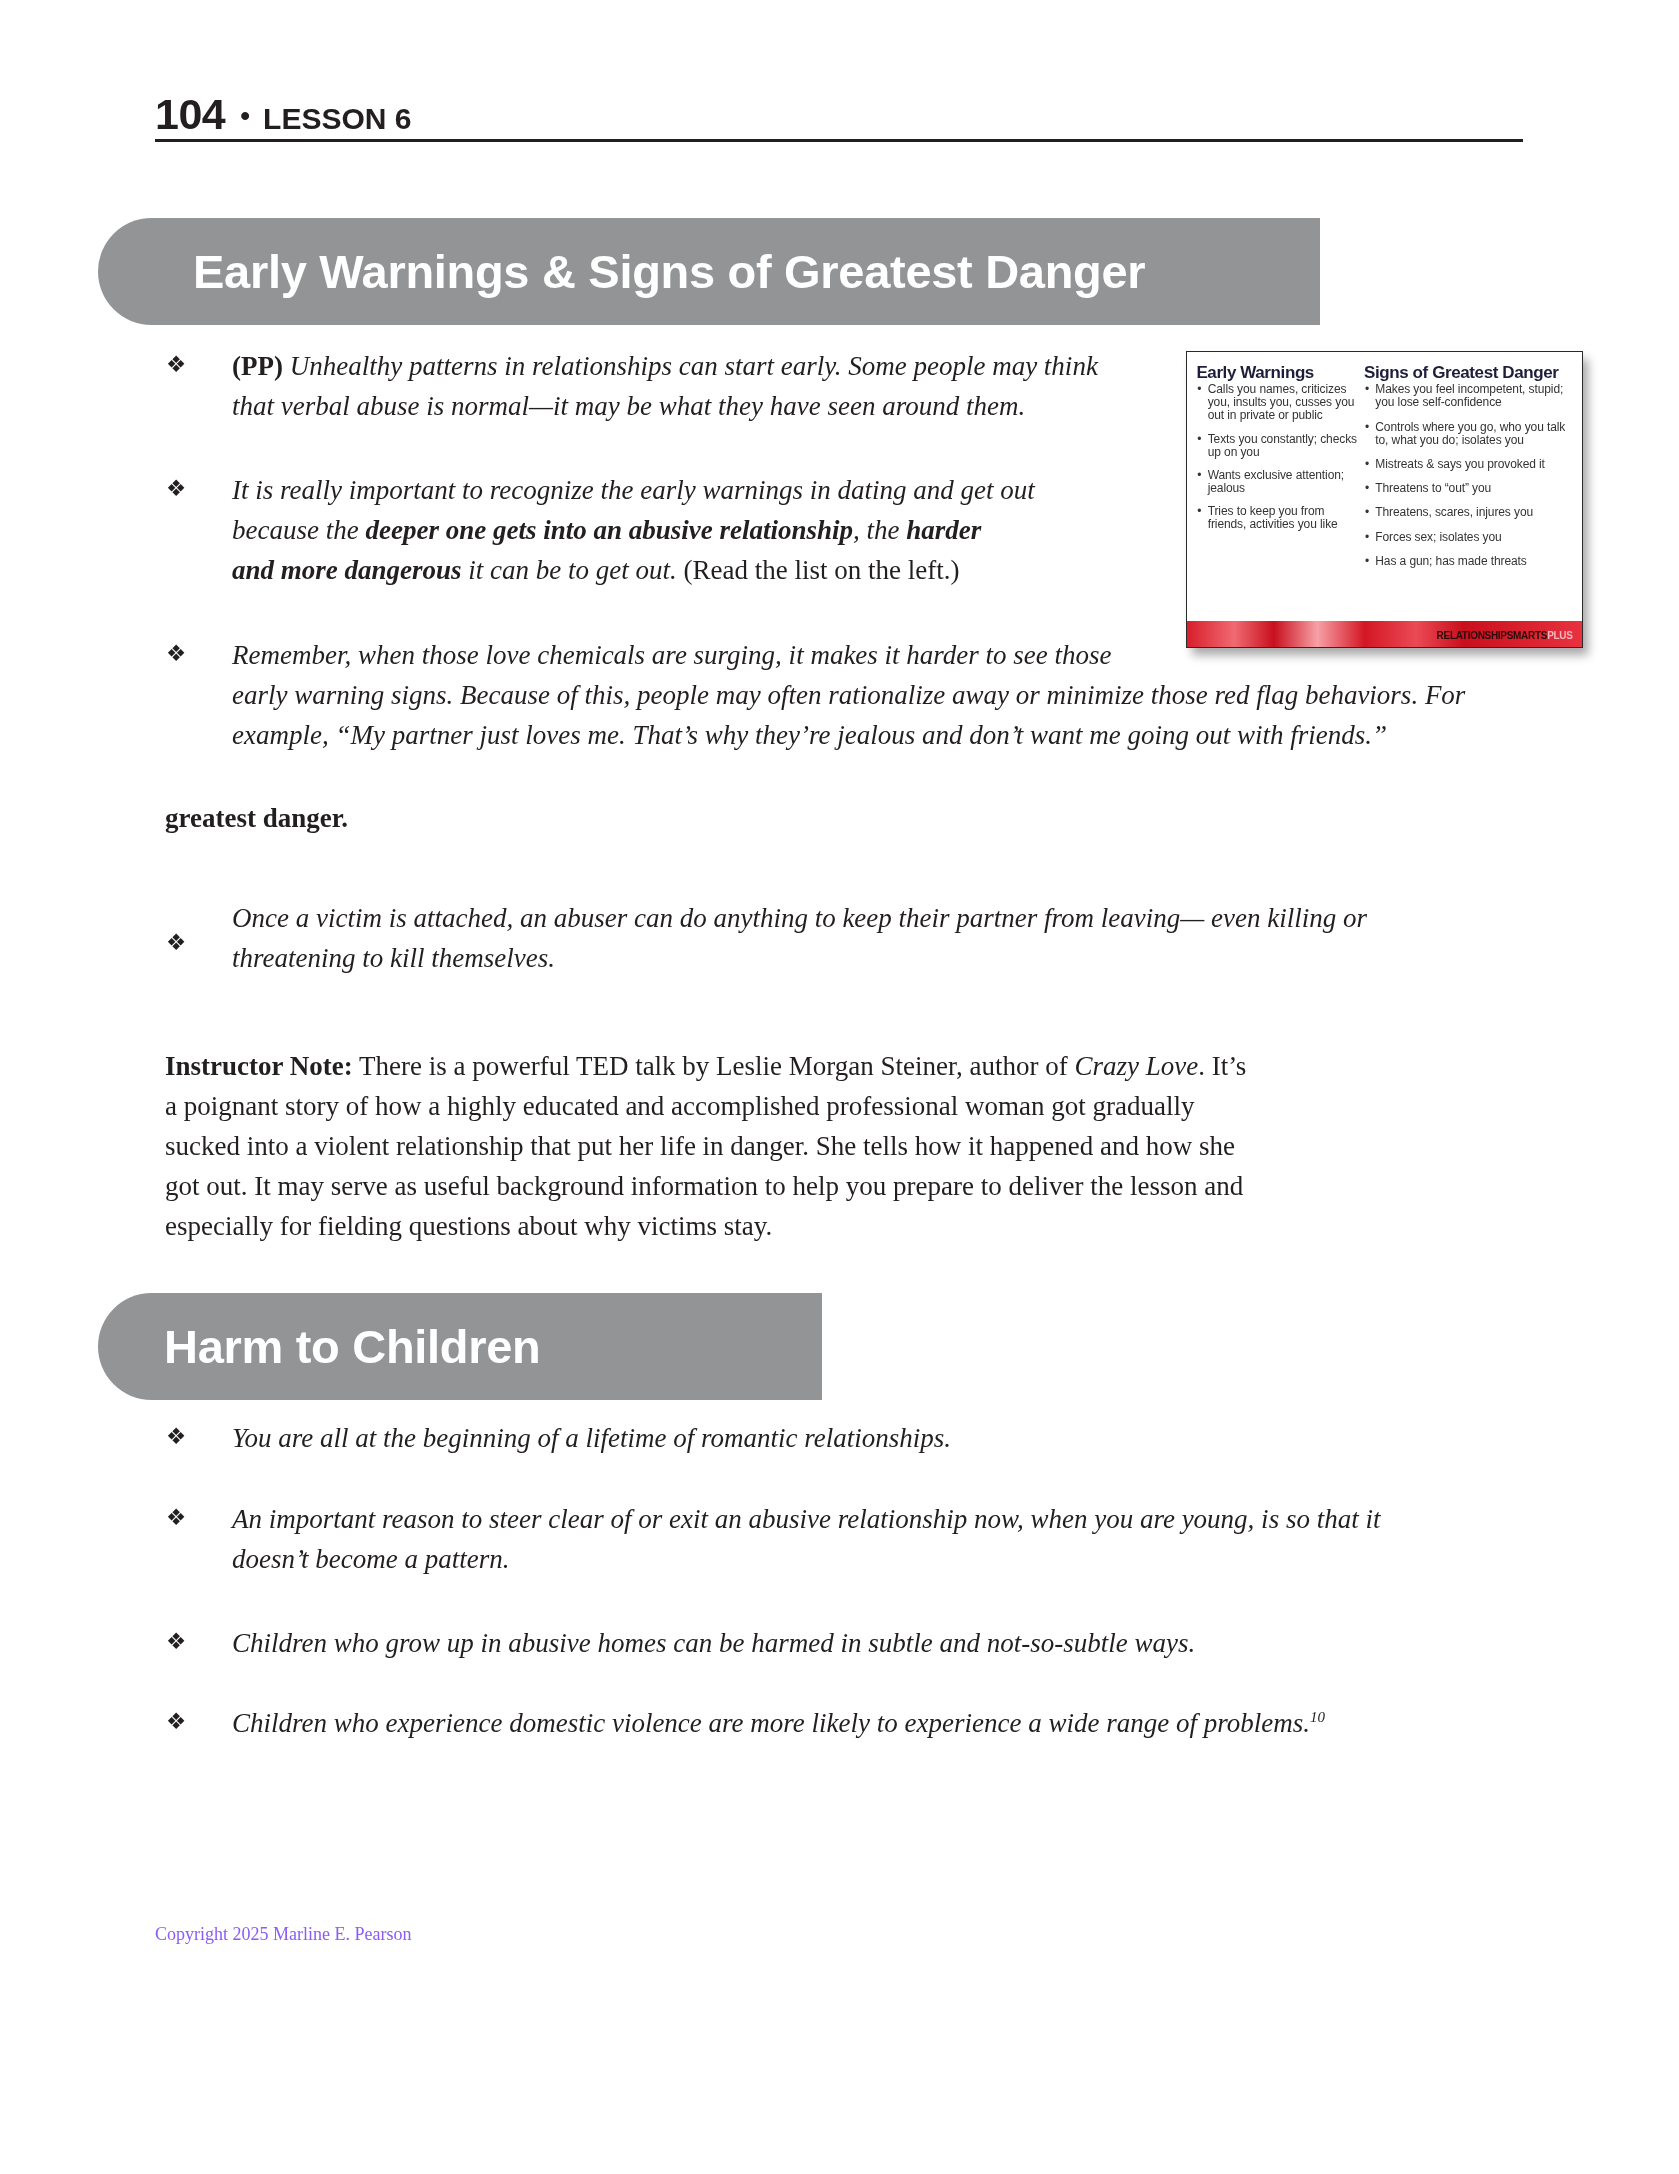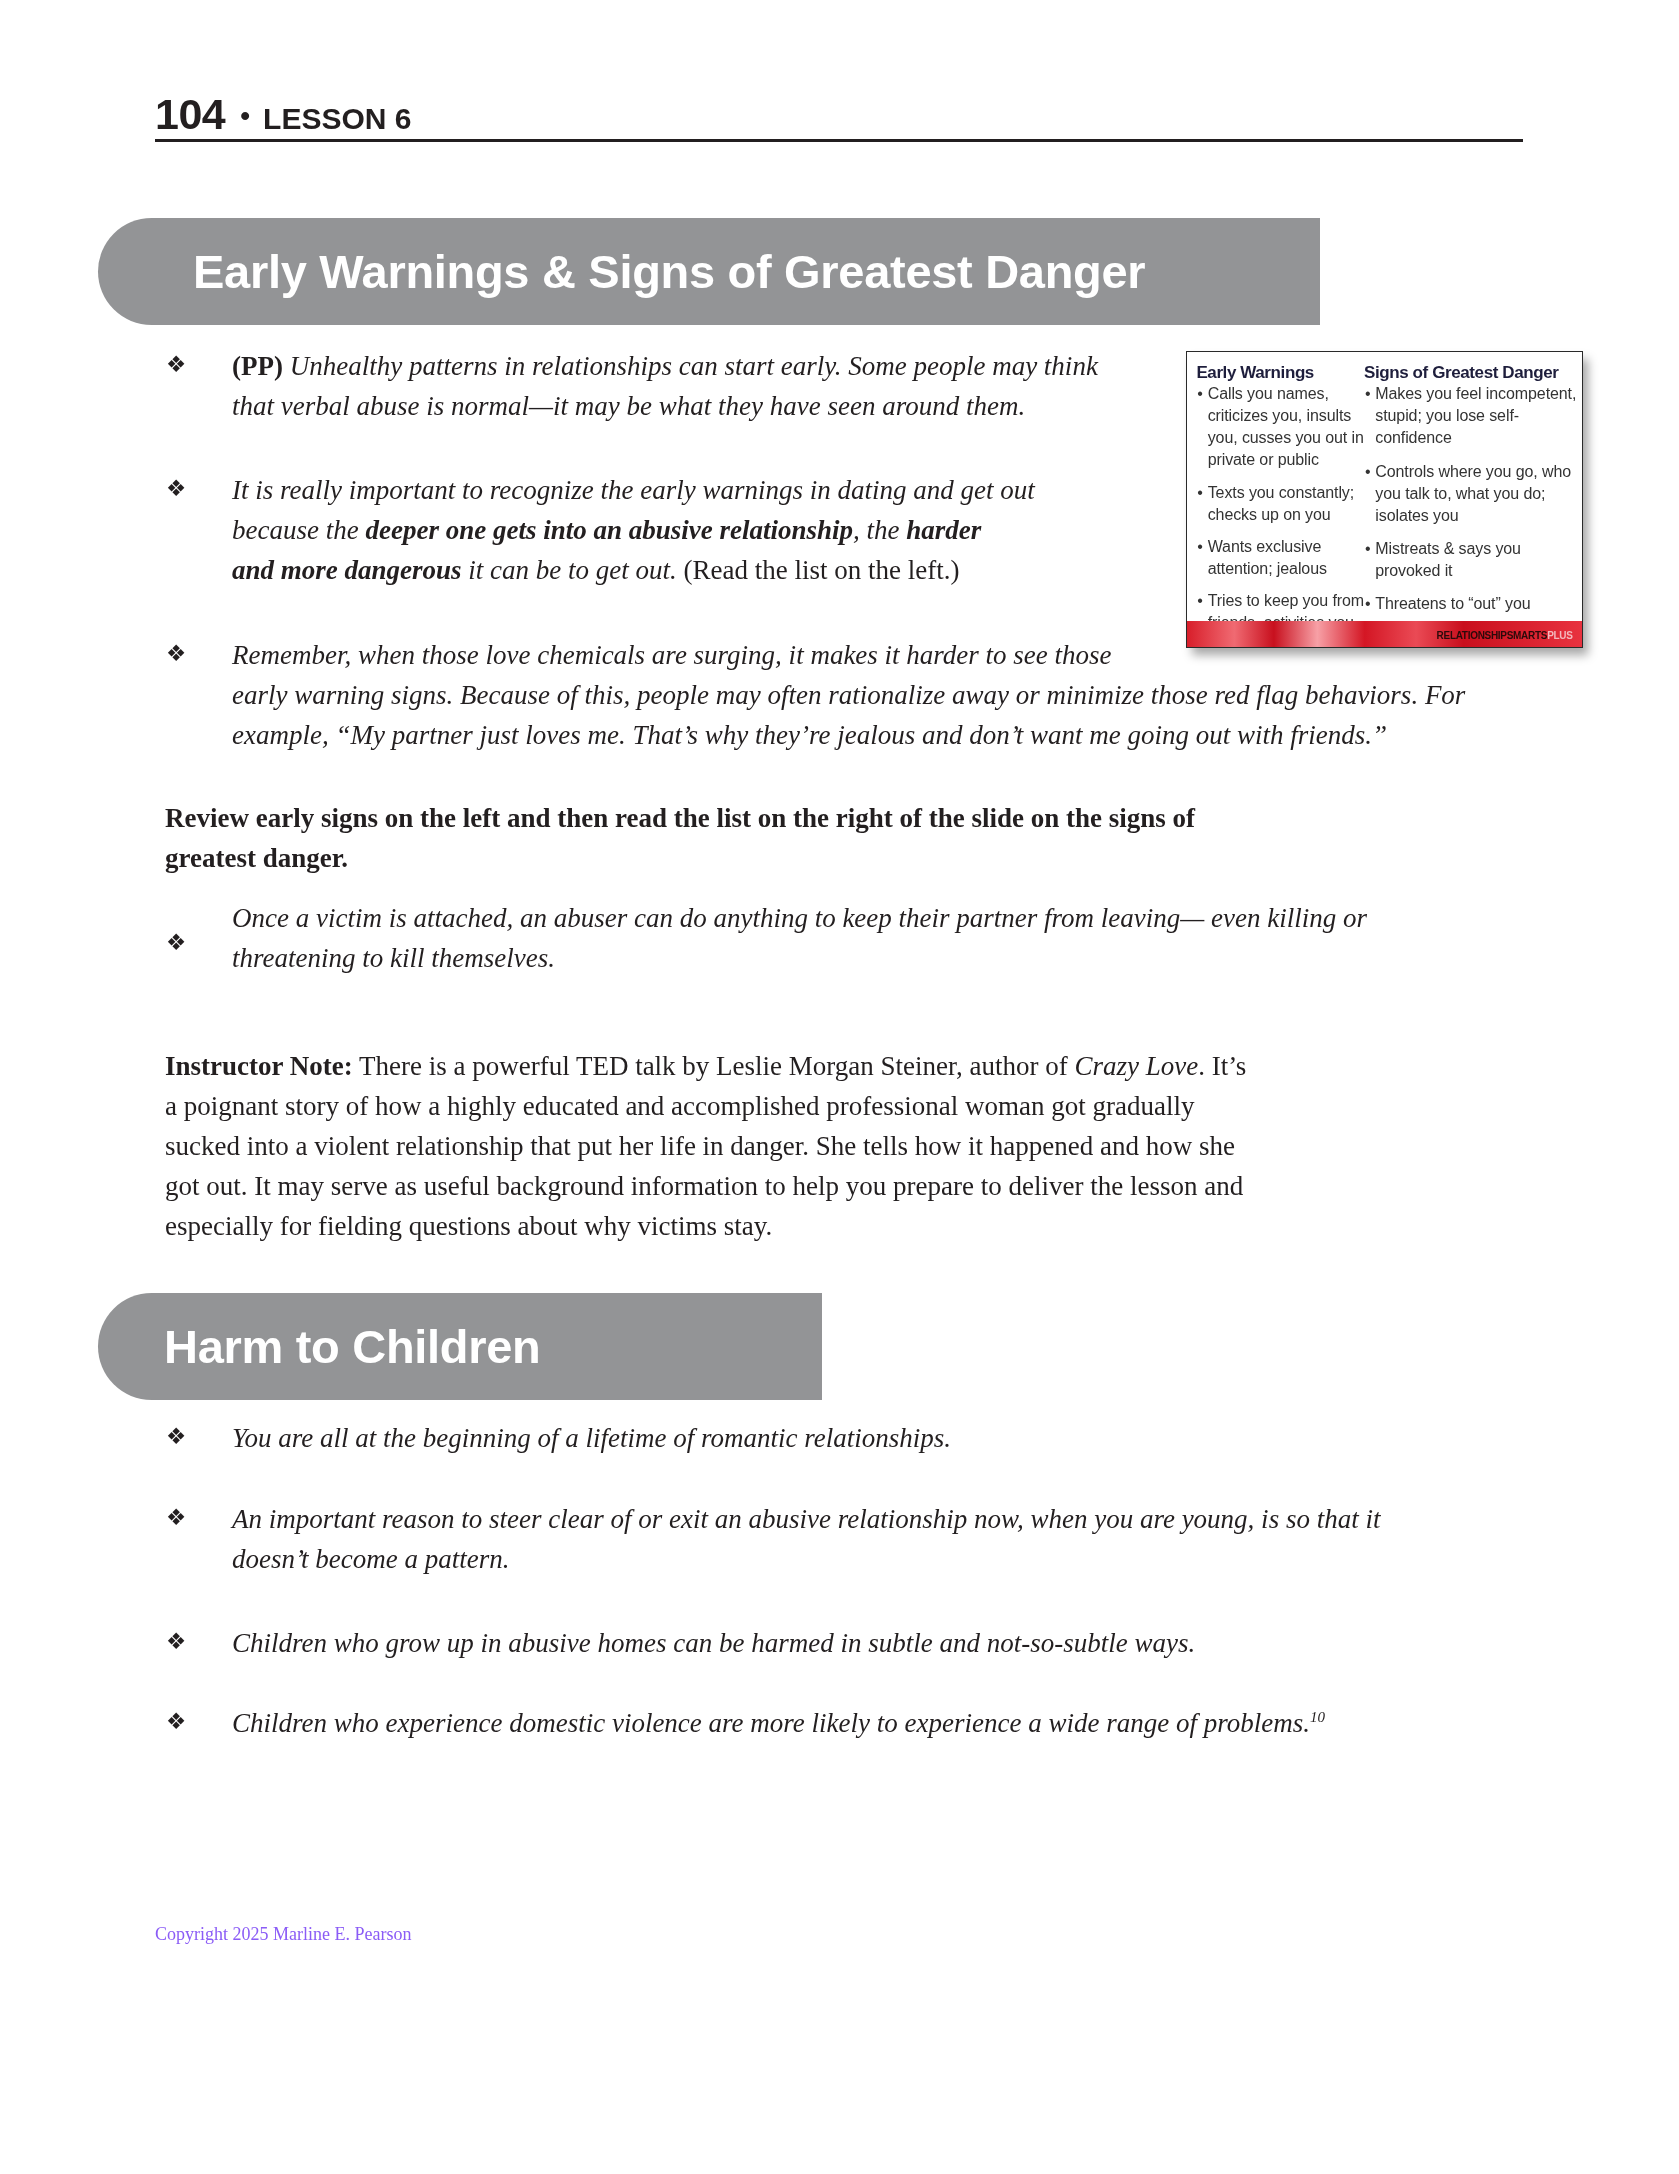--- a/index.html
+++ b/index.html
@@ -27,21 +27,21 @@
   .it { font-style: italic; }
   .b { font-weight: 700; }
   sup { font-size: 15px; line-height: 0; vertical-align: super; font-style: italic; }
 
   .slide { position: absolute; left: 1186px; top: 351px; width: 395px; height: 295px; background: #ffffff; border: 1.9px solid #2a2a2a; box-shadow: 5.6px 7.5px 9.4px rgba(0,0,0,0.35); overflow: hidden; font-family: "Liberation Sans", "DejaVu Sans", sans-serif; color: #1e1e3c; }
   .slide-col { position: absolute; top: 11.3px; }
   .slide-col.left { left: 9.4px; width: 169px; }
   .slide-col.right { left: 177px; width: 213px; }
   .slide-h { font-size: 17px; font-weight: 700; letter-spacing: -0.4px; white-space: nowrap; }
   .slide-list { list-style: none; margin: 0; padding: 0; }
-  .slide-list li { font-size: 16px; line-height: 22px; color: #333; padding-left: 11.3px; position: relative; margin-bottom: 10.4px; letter-spacing: -0.1px; }
+  .slide-list li { font-size: 12px; line-height: 13px; color: #333; padding-left: 11.3px; position: relative; margin-bottom: 10.4px; letter-spacing: -0.1px; }
   .slide-col.right .slide-list li { margin-bottom: 11.3px; }
   .slide-list li::before { content: "\2022"; position: absolute; left: 0.9px; top: 0; }
   .slide-band { position: absolute; left: 0; right: 0; bottom: 0; height: 26px;
     background: linear-gradient(90deg, #d81e2a 0%, #f06a72 12%, #c8101e 22%, #f7a0a6 33%, #d41624 45%, #ea4a55 58%, #c90f1d 70%, #e8323f 100%); }
   .slide-brand { position: absolute; right: 9.4px; bottom: 5.6px; font-size: 10px; font-weight: 700; letter-spacing: -0.3px; color: #2a0a0a; }
   .slide-brand .plus { color: #f3b8bd; }
 
   .footer { position: absolute; left: 155px; top: 1924px; font-size: 18px; color: #8b5cf6; }
 </style>
 </head>
@@ -98,21 +98,20 @@
 </div>
 
 <div class="bullet serif" style="top:634px;">❖</div>
 <div class="para ind serif it" style="top:635px; width:1318px; white-space:nowrap;">
   <div>Remember, when those love chemicals are surging, it makes it harder to see those</div>
   <div>early warning signs. Because of this, people may often rationalize away or minimize those red flag behaviors. For</div>
   <div>example, “My partner just loves me. That’s why they’re jealous and don’t want me going out with friends.”</div>
 </div>
 
 <div class="para flush serif b" style="top:798px; width:1365px; white-space:nowrap;">
-  <div>Review early signs on the left and then read the list on the right of the slide on the signs of</div>
   <div>greatest danger.</div>
 </div>
 
 <div class="bullet serif" style="top:923px;">❖</div>
 <div class="para ind serif it" style="top:898px; width:1318px; white-space:nowrap;">
   <div>Once a victim is attached, an abuser can do anything to keep their partner from leaving— even killing or</div>
   <div>threatening to kill themselves.</div>
 </div>
 
 <div class="para flush serif" style="top:1046px; width:1365px; white-space:nowrap;">

